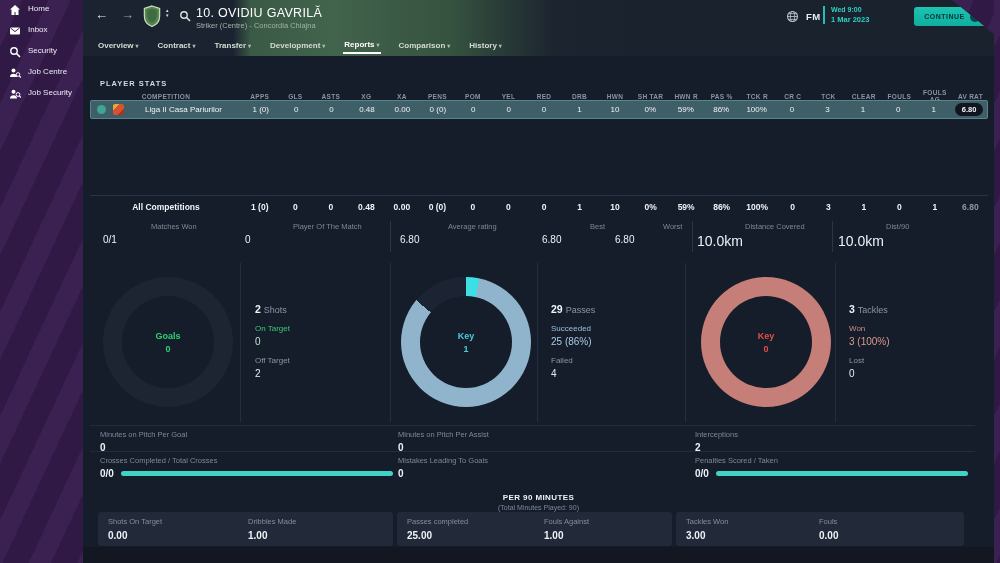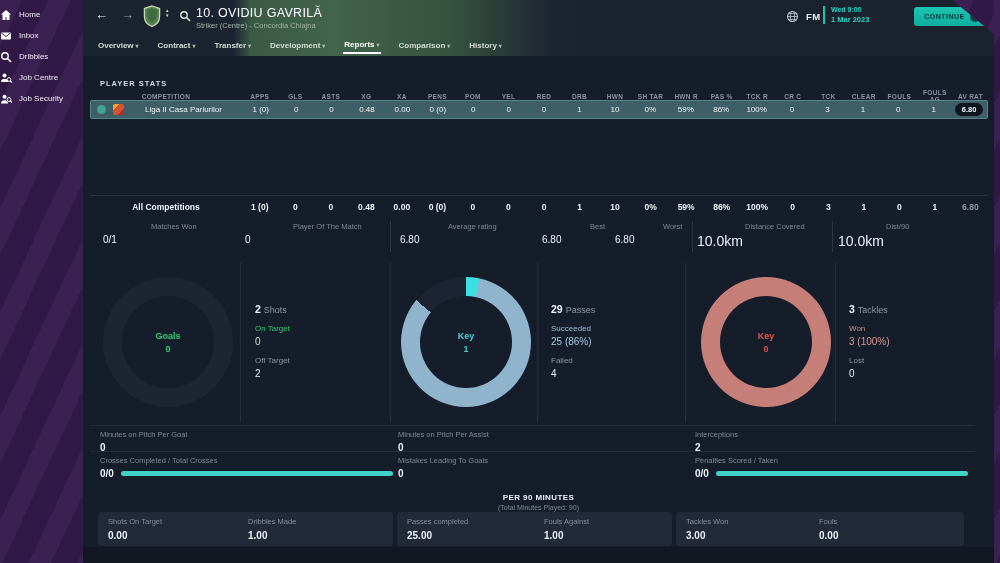--- a/index.html
+++ b/index.html
@@ -3,21 +3,21 @@
 <meta charset="utf-8">
 <style>
   * { margin:0; padding:0; box-sizing:border-box; }
   html,body { background:#000; }
   body { font-family:"Liberation Sans", sans-serif; }
   .app { position:relative; width:1000px; height:563px; overflow:hidden; background:#151c2a; }
 
   
   .purple { background:repeating-linear-gradient(115deg,#3b2152 0 20px,#301a45 20px 44px); }
   .sidebar { position:absolute; left:0; top:0; width:83px; height:563px; z-index:5; padding-top:4px; }
-  .side-item { display:flex; align-items:center; gap:7px; height:21px; cursor:pointer; }
+  .side-item { display:flex; align-items:flex-start; gap:7px; height:21px; padding-left:9px; cursor:pointer; }
   .side-item .ic { width:12px; height:12px; flex:0 0 12px; display:block; }
   .side-item .lbl { font-size:8px; color:#efe9f6; }
   .rstrip { position:absolute; right:0; top:0; width:6px; height:563px; z-index:6; }
   .corner { position:absolute; right:6px; top:0; width:42px; height:34px; z-index:6; clip-path:polygon(0 0,100% 0,100% 100%); }
 
   
   .main { position:absolute; left:83px; top:0; width:911px; height:563px; background:#151c2a; }
 
   
   .banner { position:absolute; left:0; top:0; width:911px; height:56px;
@@ -132,21 +132,21 @@
           <rect x="1" y="2.5" width="10" height="7" rx="1" fill="#fff"></rect>
           <path d="M1.5 3l4.5 3.6L10.5 3" stroke="#3b2152" stroke-width="1" fill="none"></path>
         </svg>
       <span class="lbl">Inbox</span>
     </div>
     <div class="side-item">
       <svg class="ic" viewBox="0 0 12 12">
           <circle cx="5" cy="5" r="3.2" fill="none" stroke="#fff" stroke-width="1.4"></circle>
           <path d="M7.5 7.5L11 11" stroke="#fff" stroke-width="1.6"></path>
         </svg>
-      <span class="lbl">Dribbles</span>
+      <span class="lbl">Security</span>
     </div>
     <div class="side-item">
       <svg class="ic" viewBox="0 0 12 12">
           <circle cx="4.5" cy="3.5" r="2" fill="#fff"></circle>
           <path d="M1 10c0-2 1.6-3.2 3.5-3.2S8 8 8 10z" fill="#fff"></path>
           <circle cx="9" cy="7.5" r="1.8" fill="none" stroke="#fff"></circle>
           <path d="M10.2 8.8L12 10.6" stroke="#fff" stroke-width="1.2"></path>
         </svg>
       <span class="lbl">Job Centre</span>
     </div>

